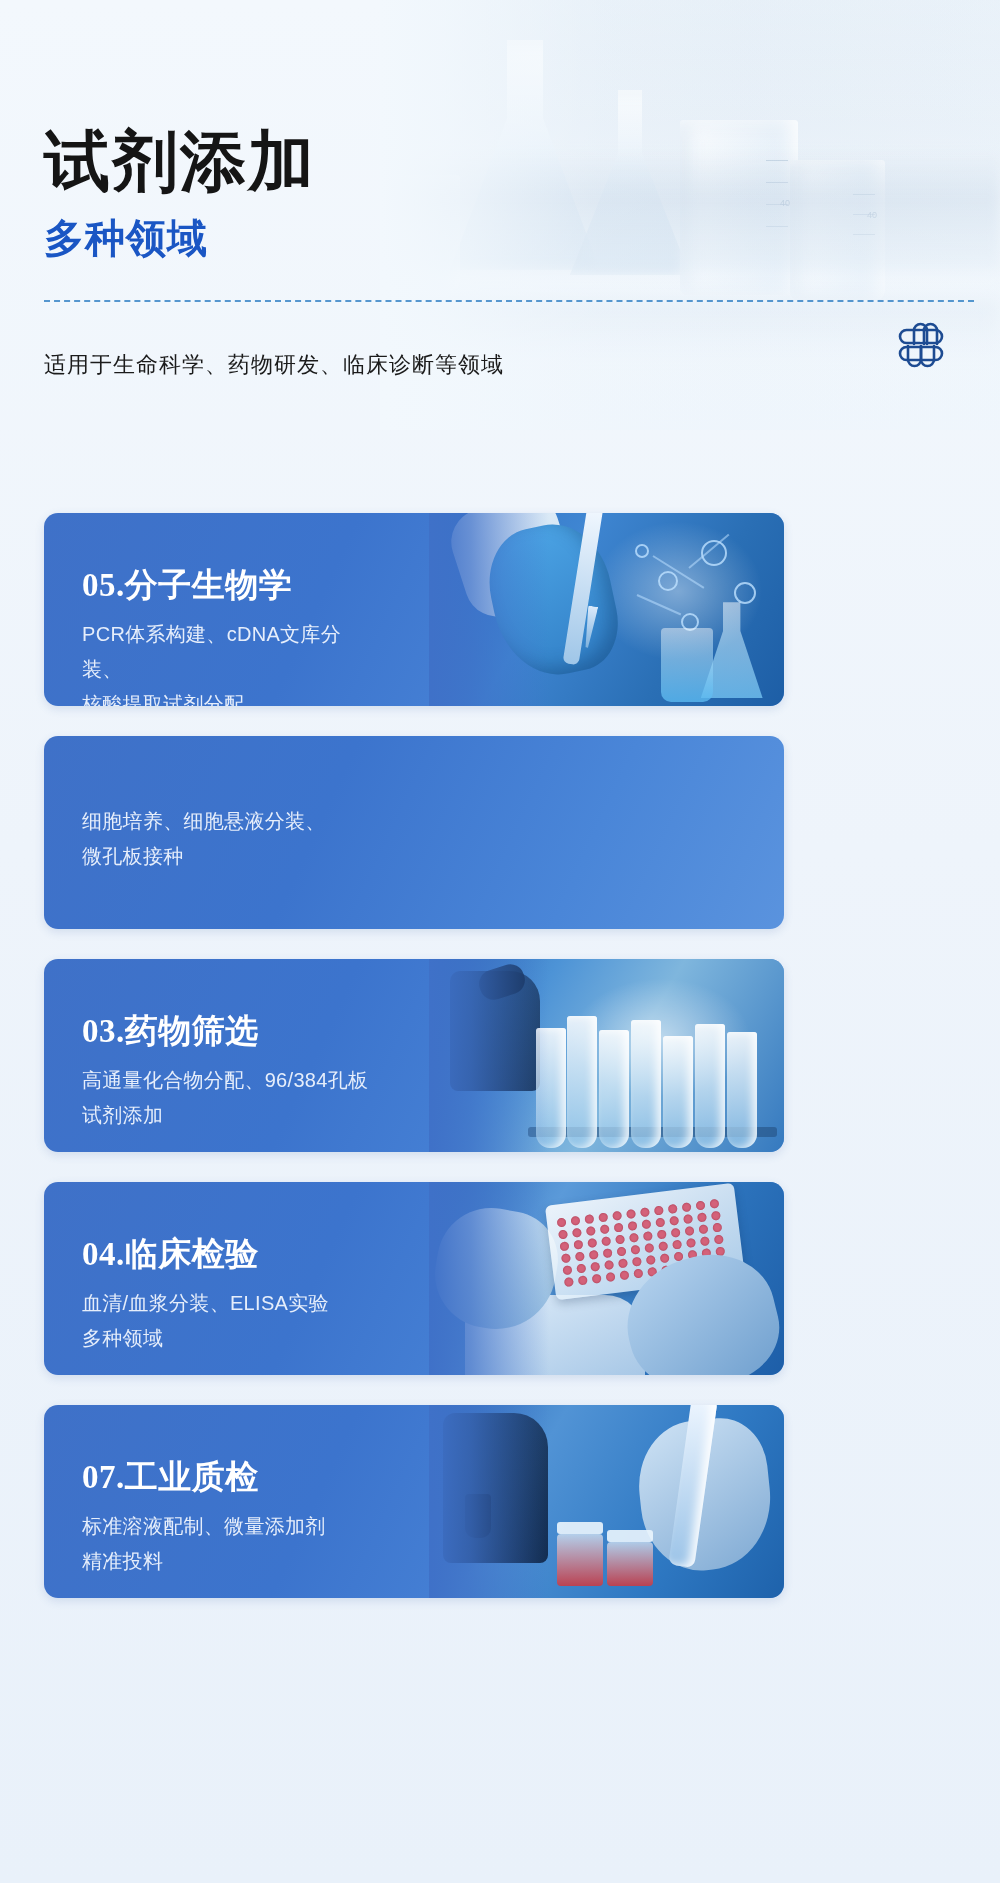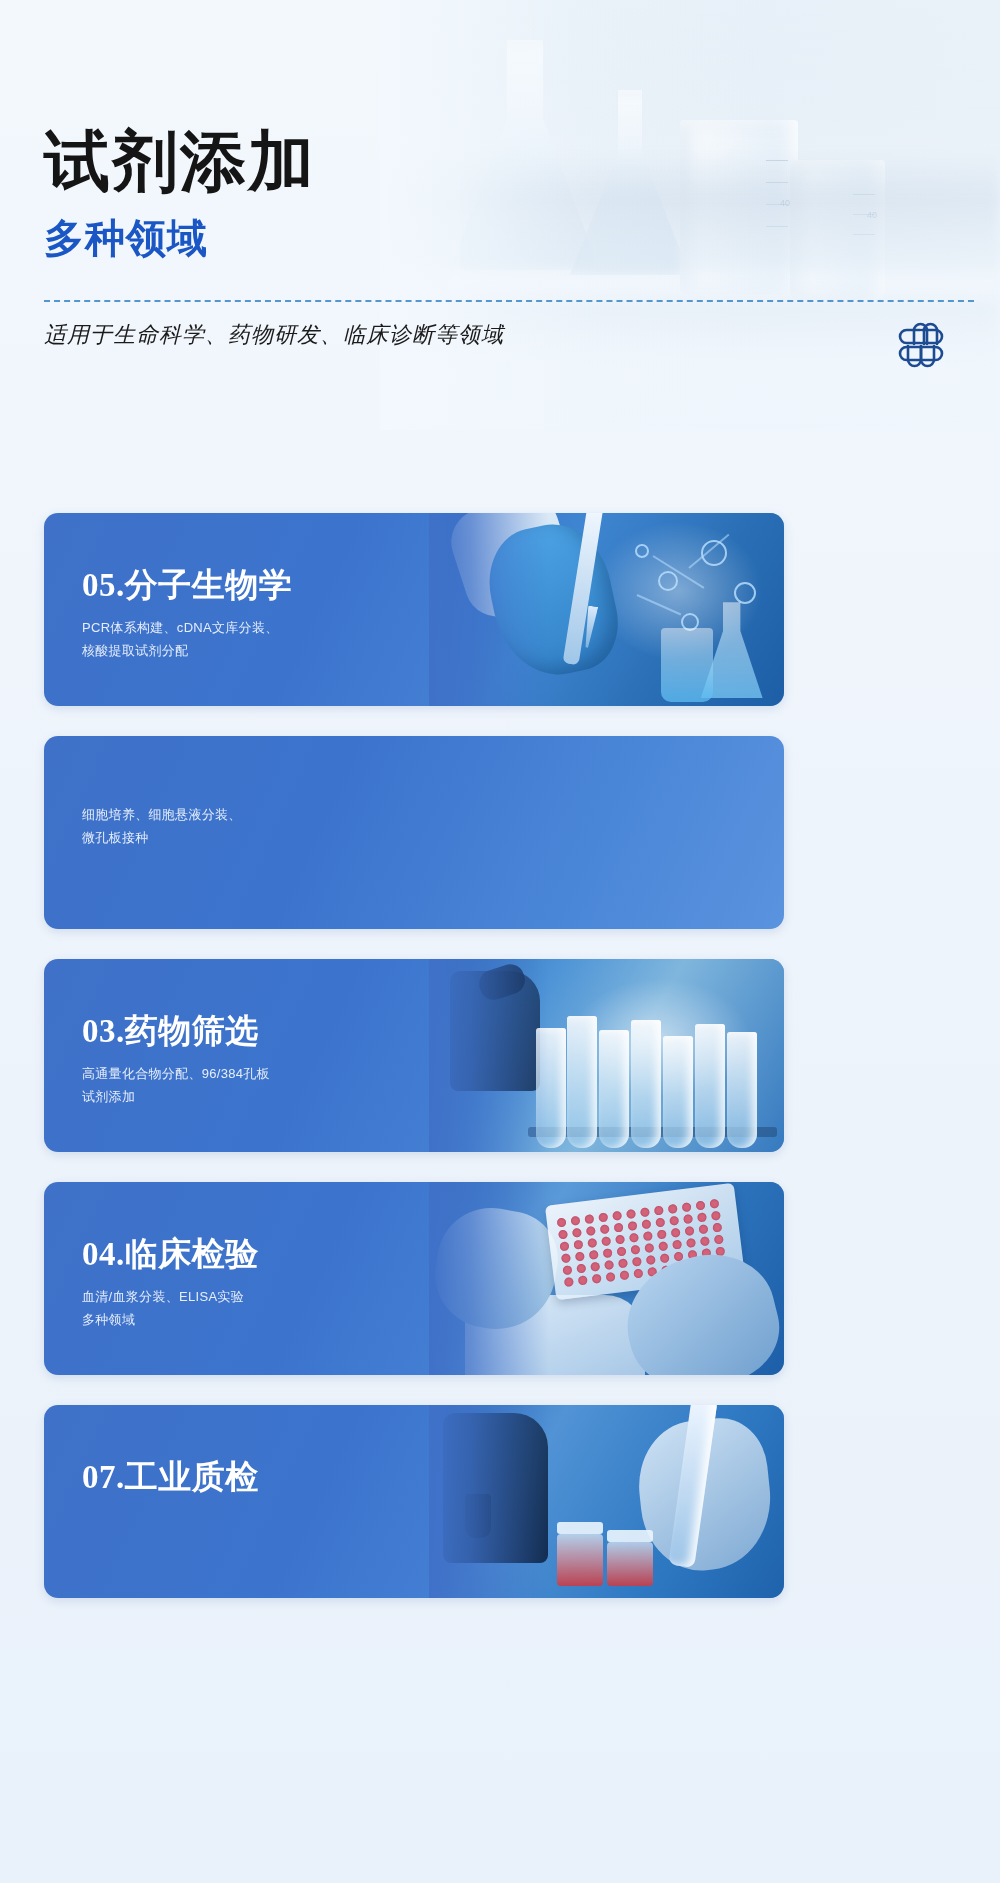--- a/index.html
+++ b/index.html
@@ -95,24 +95,23 @@
     position:absolute; left:44px; top:218px;
     font-size:40px; font-weight:bold; letter-spacing:1px;
     color:#1a56c4; line-height:1;
     font-family:"Liberation Sans","DejaVu Sans",sans-serif;
   }
   .divider {
     position:absolute; left:44px; top:300px; width:930px; height:0;
     border-top:2px dashed #2f7fc4; opacity:.8;
   }
   .lead {
-    position:absolute; left:44px; top:320px;
+    position:absolute; left:44px; top:350px;
     font-size:22px; color:#1b1b1b; letter-spacing:1px;
     font-family:"Liberation Sans","DejaVu Sans",sans-serif;
-    font-style:italic;
   }
   
   .brandmark { position:absolute; left:898px; top:322px; width:46px; height:46px; }
 
   
   .cards { position:absolute; left:0; top:0; width:1000px; }
   .card {
     position:absolute; left:44px; width:740px; height:193px;
     border-radius:14px; overflow:hidden;
     background:linear-gradient(115deg,#3f71c8 0%,#3c74cd 38%,#4a86d8 72%,#5a93de 100%);
@@ -121,21 +120,21 @@
   .card .text {
     position:absolute; left:0; top:0; width:465px; height:100%;
     padding:54px 0 0 38px;
   }
   .card .ctitle {
     font-size:33px; font-weight:bold; color:#ffffff; letter-spacing:.5px;
     line-height:1.1; white-space:nowrap;
     font-family:"Liberation Serif","DejaVu Serif",serif;
   }
   .card .cdesc {
-    margin-top:14px; font-size:13px; color:#e6eefb;
+    margin-top:14px; font-size:20px; color:#e6eefb;
     line-height:1.75; letter-spacing:.3px; max-width:290px;
     font-family:"Liberation Sans","DejaVu Sans",sans-serif;
   }
   .card .photo {
     position:absolute; right:0; top:0; width:355px; height:100%;
     overflow:hidden;
   }
   .card .photo .fade {
     position:absolute; left:0; top:0; width:120px; height:100%;
     background:linear-gradient(90deg,rgba(63,113,200,1) 0%,rgba(63,113,200,.75) 35%,rgba(63,113,200,0) 100%);
@@ -430,20 +429,24 @@
             </div>
           <div class="glove3"></div>
         </div>
         <div class="fade"></div>
       </div>
     </div>
 
     <div class="card" style="top:1405px">
       <div class="text">
         <div class="ctitle">07.工业质检</div>
+        <div class="cdesc">
+          <div>标准溶液配制、微量添加剂</div>
+          <div>精准投料</div>
+        </div>
       </div>
       <div class="photo">
         <div class="ph ph5">
           <div class="scope2"></div>
           <div class="obj"></div>
           <div class="hand5"></div>
           <div class="pip5"></div>
           <div class="jar" style="left:36%"></div>
           <div class="jarcap" style="left:36%;bottom:calc(6% + 52px)"></div>
           <div class="jar" style="left:50%;height:44px"></div>

